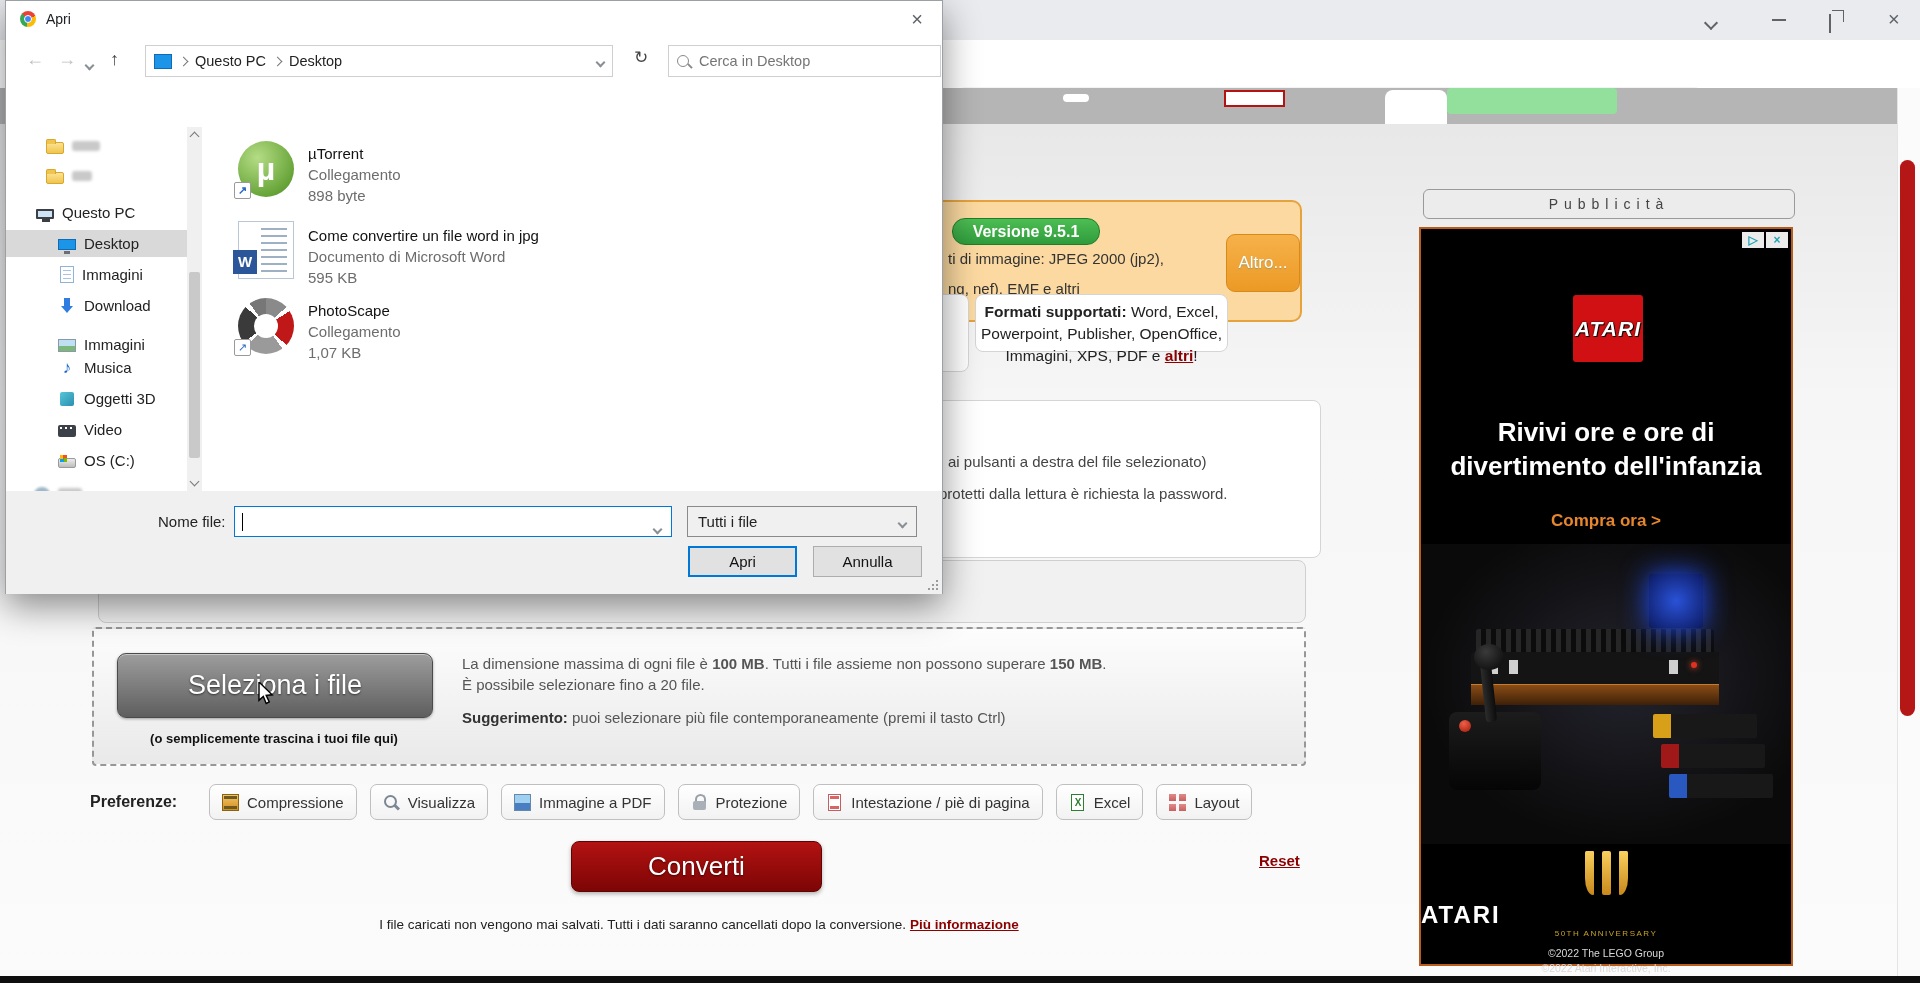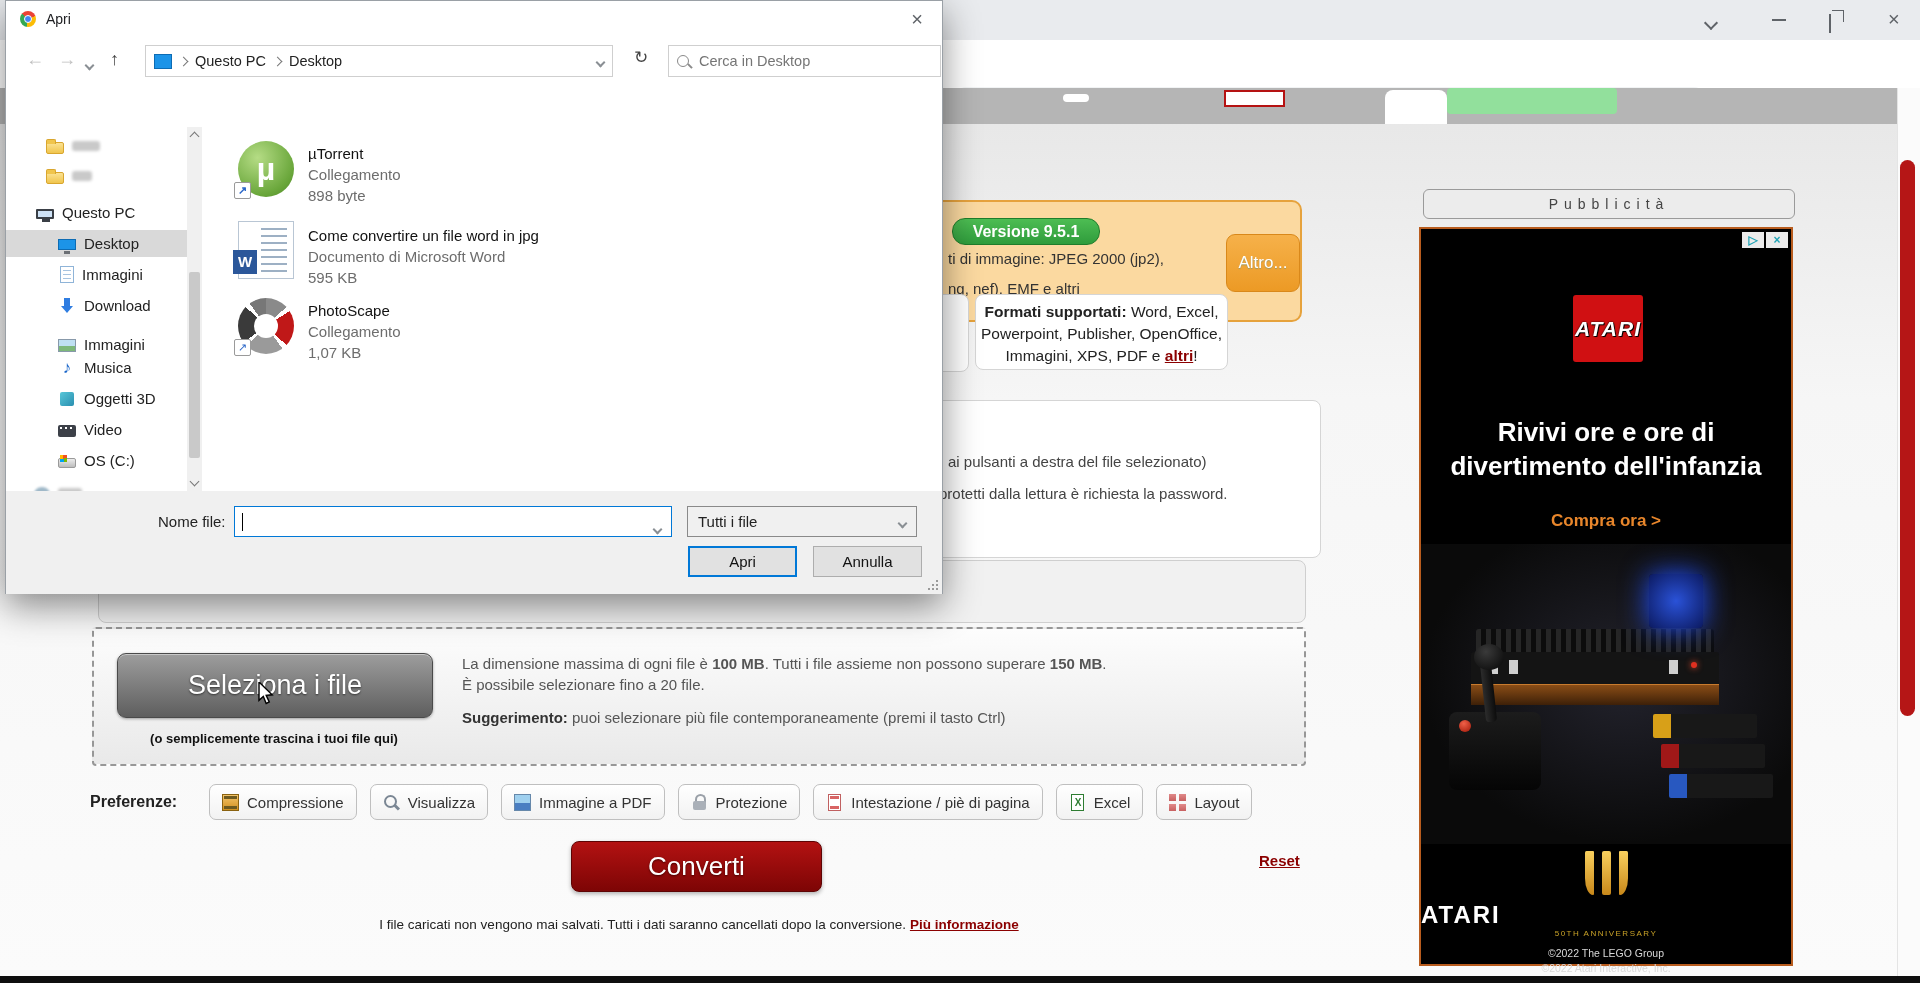--- a/index.html
+++ b/index.html
@@ -29,21 +29,21 @@
   
   #pagebg{left:0;top:88px;width:1897px;height:888px;background:linear-gradient(180deg,#e6e6e6,#f6f6f6 35%,#fbfbfb);}
   #grayband{left:0;top:88px;width:1897px;height:36px;background:#b5b5b5;}
   #rednav{left:0;top:124px;width:1897px;height:42px;background:linear-gradient(180deg,#b01111,#8c0808);}
   .navlink{color:#fff;font-weight:bold;font-size:17px;line-height:42px;}
   #versionbox{left:898px;top:200px;width:400px;height:118px;background:#fbd9a0;border:2px solid #e6a23c;border-radius:10px;}
   #verbadge{left:52px;top:16px;width:146px;height:25px;background:linear-gradient(180deg,#4dbd53,#2f9c3c);border:1px solid #1f7d2b;border-radius:13px;color:#fff;font-weight:bold;font-size:16px;justify-content:center;}
   .verline{left:48px;font-size:15px;color:#333;}
   #altrobtn{left:326px;top:32px;width:72px;height:56px;background:linear-gradient(180deg,#f6b14a,#ec9a25);border:1px solid #d9881a;border-radius:9px;color:#fff;font-weight:normal;font-size:17px;justify-content:center;text-shadow:0 1px 1px #996;}
   .wbox{background:#fff;border:1px solid #d5d5d5;border-radius:8px;}
-  #formatsbox{left:975px;top:294px;width:253px;height:76px;text-align:center;font-size:15.5px;line-height:22px;padding-top:6px;box-sizing:border-box;}
+  #formatsbox{left:975px;top:294px;width:253px;height:58px;text-align:center;font-size:15.5px;line-height:22px;padding-top:6px;box-sizing:border-box;}
   #sliverbox{left:905px;top:294px;width:62px;height:76px;}
   #infobox{left:915px;top:400px;width:404px;height:156px;font-size:15px;color:#444;}
   #box2{left:98px;top:560px;width:1206px;height:61px;background:#f1f1f1;border:1px solid #cfcfcf;border-radius:8px;}
   .redlink{color:#8b0000;font-weight:bold;text-decoration:underline;cursor:pointer;}
 
   #uploadbox{left:92px;top:627px;width:1214px;height:139px;border:2px dashed #979797;border-radius:4px;background:linear-gradient(180deg,#fdfdfd,#e9e9e9);box-sizing:border-box;}
   #selectbtn{left:23px;top:24px;width:314px;height:63px;background:linear-gradient(180deg,#9d9d9d,#5e5e5e);border:1px solid #4a4a4a;border-radius:9px;color:#fff;font-size:27px;justify-content:center;text-shadow:0 1px 2px #333;box-shadow:inset 0 1px 0 #c8c8c8,0 1px 3px rgba(0,0,0,.35);cursor:pointer;}
   #draghint{left:10px;top:102px;width:340px;text-align:center;font-size:13px;font-weight:bold;color:#111;}
   .upline{left:368px;font-size:15px;color:#555;}
 

